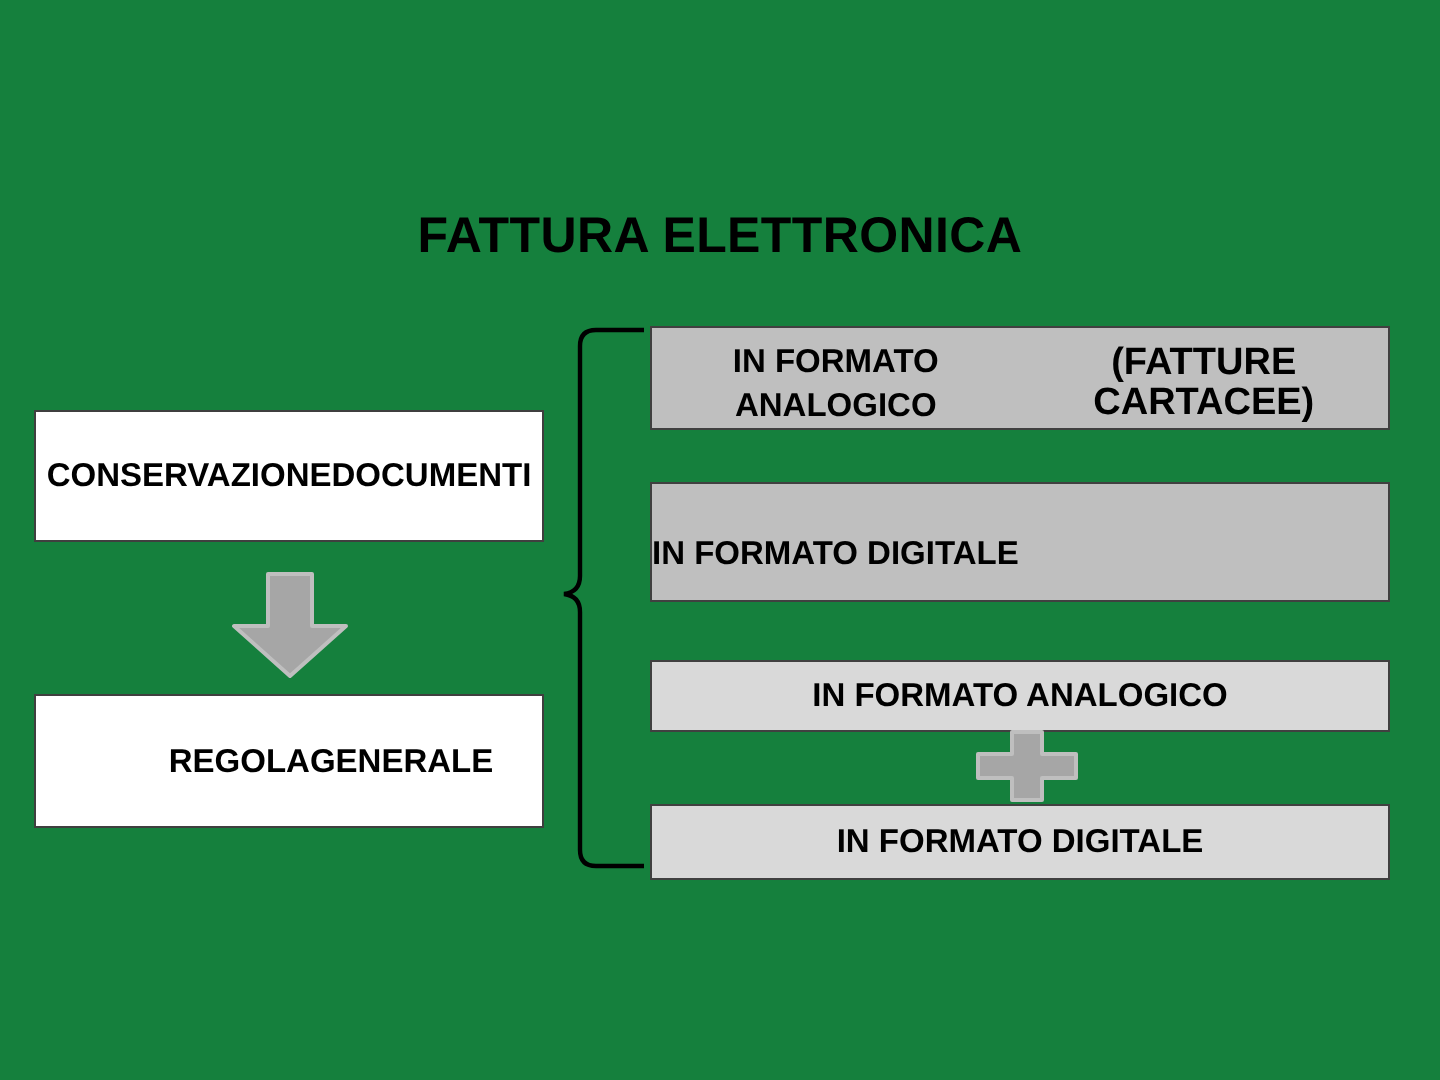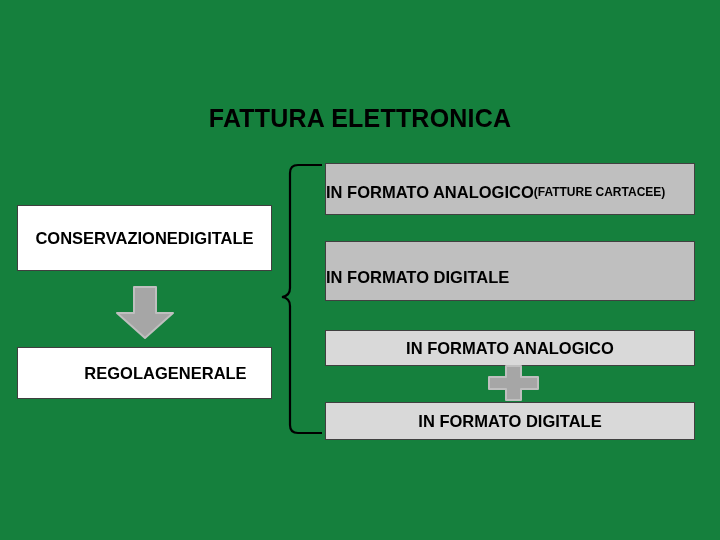--- a/index.html
+++ b/index.html
@@ -71,21 +71,21 @@
     background: #d9d9d9;
     border: 1px solid #404040;
   }
   .box-fill-dark .main-label,
   .box-fill-light .main-label {
     font-size: 16.5px;
     font-weight: bold;
     line-height: 22px;
   }
   .box-fill-dark .sub-label {
-    font-size: 12px;
+    font-size: 19px;
     font-weight: bold;
     line-height: 20px;
   }
 
   
   #box-analogico-cartacee {
     justify-content: flex-start;
     padding-top: 6px;
   }
   
@@ -111,30 +111,30 @@
 </style>
 </head>
 <body>
 
 <div id="slide">
 
   <div class="title">FATTURA ELETTRONICA</div>
 
   <div class="box box-plain" id="box-conservazione" style="left:17px; top:205px; width:255px; height:66px;">
     <div class="line1">CONSERVAZIONE</div>
-    <div class="line2">DIGITALE</div>
+    <div class="line2">DOCUMENTI</div>
   </div>
 
   <div class="down-arrow" style="left:113px; top:286px; width:64px; height:54px;">
     <svg width="64" height="54" viewBox="0 0 64 54" xmlns="http://www.w3.org/2000/svg">
       <polygon points="21,1 43,1 43,27 60,27 32,52 4,27 21,27" fill="#a6a6a6" stroke="#bfbfbf" stroke-width="2" stroke-linejoin="round"></polygon>
     </svg>
   </div>
 
-  <div class="box box-plain" id="box-regola" style="left:17px; top:347px; width:255px; height:52px;padding-left:42px;">
+  <div class="box box-plain" id="box-regola" style="left:17px; top:347px; width:255px; height:67px;padding-left:42px;">
     <div class="line1">REGOLA</div>
     <div class="line2">GENERALE</div>
   </div>
 
   <div class="brace" style="left:270px; top:160px; width:56px; height:282px;">
     <svg width="56" height="282" viewBox="0 0 56 282" xmlns="http://www.w3.org/2000/svg">
       <path d="M 52 5
                L 28 5
                Q 20 5 20 13
                L 20 128

